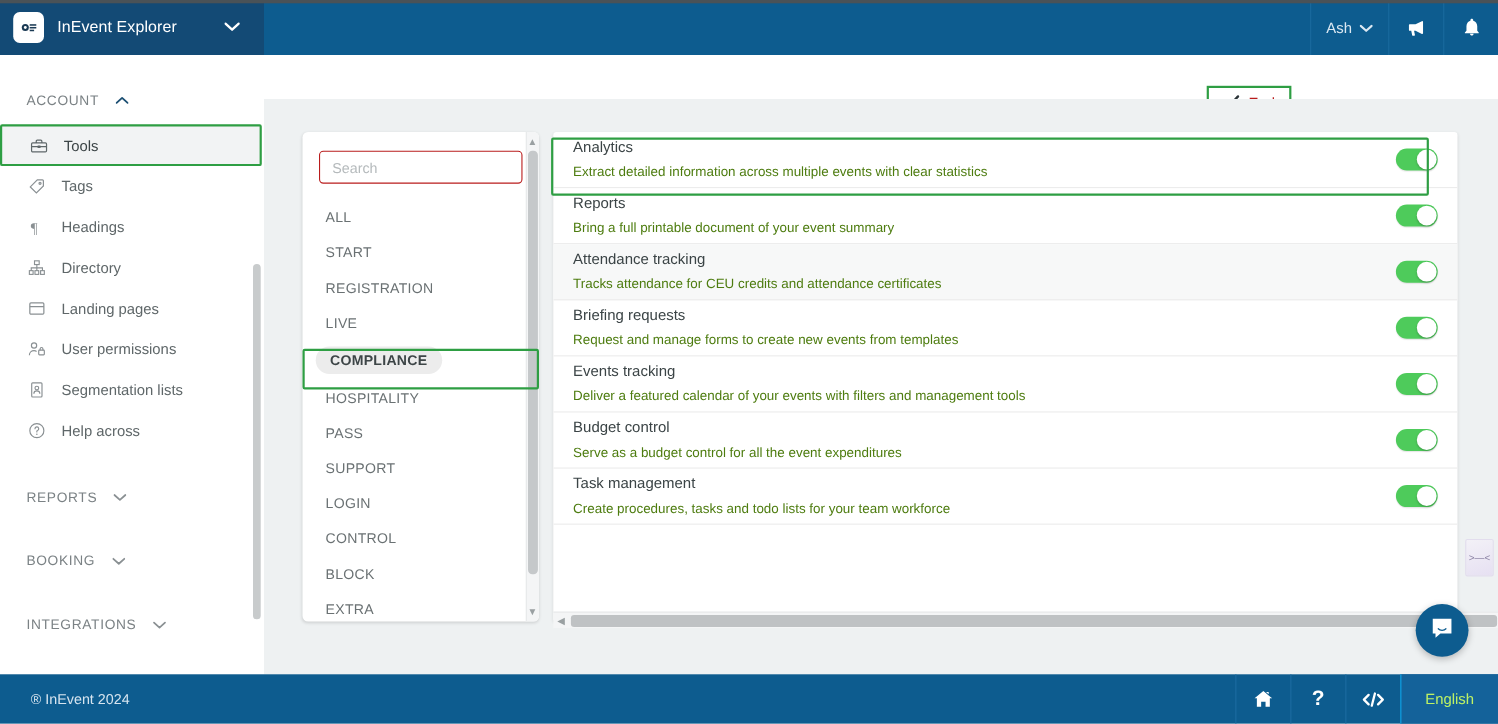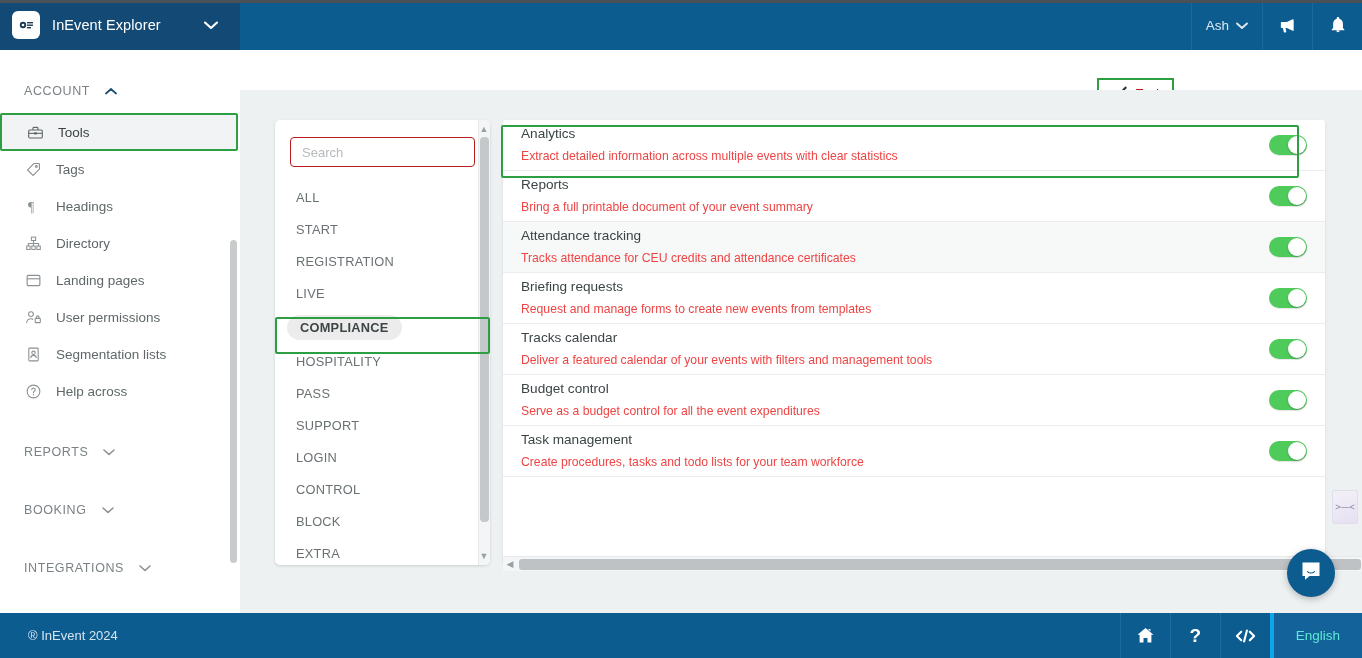--- a/index.html
+++ b/index.html
@@ -139,21 +139,21 @@
     box-shadow: 0 1px 3px rgba(0,0,0,0.10);
     overflow: hidden;
   }
   .tool-row {
     position: relative; height: 51px; display: flex; align-items: center;
     padding: 0 18px 0 18px; border-bottom: 1px solid #ececec;
   }
   .tool-row.alt { background: #f7f8f8; }
   .tool-texts { flex: 1 1 auto; }
   .tool-title { font-size: 13.6px; color: #3b4446; line-height: 16px; }
-  .tool-desc { font-size: 12.2px; color: #ef4444; line-height: 16px; margin-top: 6px; }
+  .tool-desc { font-size: 12.2px; color: #4d7c0f; line-height: 16px; margin-top: 6px; }
   .toggle {
     width: 38px; height: 20px; border-radius: 11px; background: #4ecb5b;
     position: relative; flex: 0 0 38px; box-shadow: 0 1px 1px rgba(0,0,0,0.10);
   }
   .toggle .knob {
     position: absolute; right: 1px; top: 1px; width: 18px; height: 18px;
     border-radius: 50%; background: #fff; box-shadow: 0 1px 2px rgba(0,0,0,0.25);
   }
   .tool-sel-outline {
     position: absolute; left: 501px; top: 125px; width: 798px; height: 53px;
@@ -192,21 +192,21 @@
     background: #0d5c8f; display: flex; align-items: center;
   }
   .footer-copy { color: #d6e4ef; font-size: 13px; padding-left: 28px; }
   .footer-right { margin-left: auto; display: flex; align-items: center; height: 45px; }
   .f-icon {
     width: 50px; height: 45px; display: flex; align-items: center; justify-content: center;
     color: #fff; border-left: 1px solid #1d6ca0;
   }
   .f-lang {
     height: 45px; display: flex; align-items: center; padding: 0 22px;
-    color: #5eead4; font-size: 13.5px; border-left: 4px solid #0ea5e9;
+    color: #bef264; font-size: 13.5px; border-left: 1px solid #0ea5e9;
     background: #14629a;
   }
   .top-hairline { position:absolute; top:0; left:0; width:1362px; height:3px; background:#4a5257; }
 </style>
 </head>
 <body>
 
 <div class="app">
 
   <div class="topbar">
@@ -461,21 +461,21 @@
           <div class="tool-title">Briefing requests</div>
           <div class="tool-desc">Request and manage forms to create new events from templates</div>
         </div>
         <div class="toggle">
             <div class="knob"></div>
           </div>
       </div>
 
       <div class="tool-row">
         <div class="tool-texts">
-          <div class="tool-title">Tracks calendar</div>
+          <div class="tool-title">Events tracking</div>
           <div class="tool-desc">Deliver a featured calendar of your events with filters and management tools</div>
         </div>
         <div class="toggle">
             <div class="knob"></div>
           </div>
       </div>
 
       <div class="tool-row">
         <div class="tool-texts">
           <div class="tool-title">Budget control</div>

